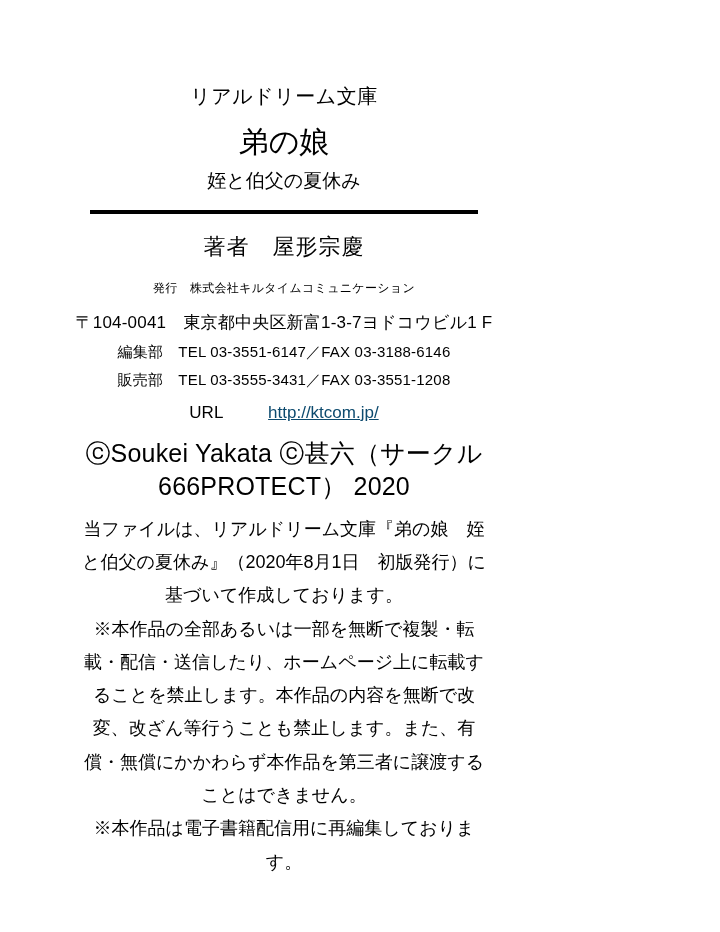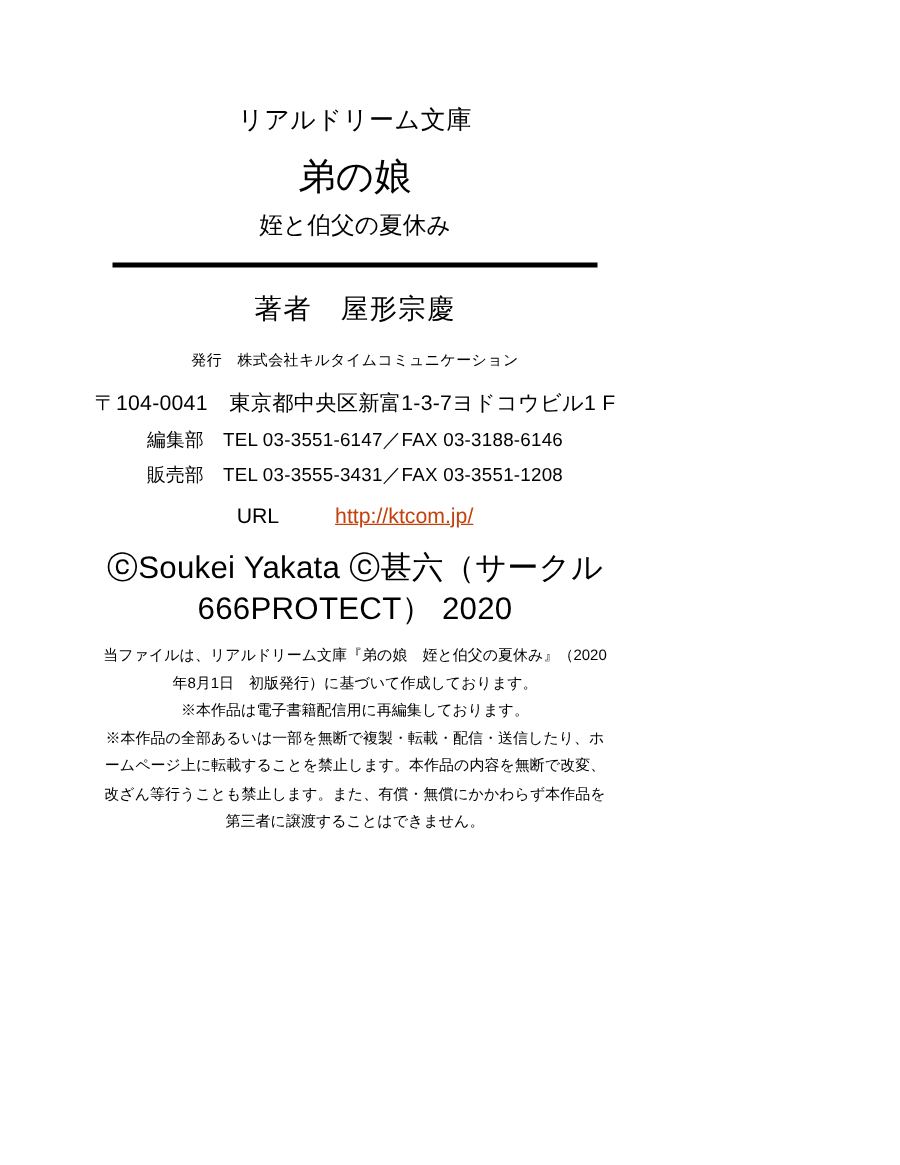--- a/index.html
+++ b/index.html
@@ -68,31 +68,31 @@
     font-size: 15px;
     margin-top: 9px;
     letter-spacing: 0.2px;
   }
   .url-row {
     font-size: 17px;
     margin-top: 13px;
   }
   .url-label { margin-right: 14px; }
   .url-link {
-    color: #c2410c;
+    color: #0c4a6e;
     text-decoration: underline;
     margin-left: 26px;
   }
   .copyright {
     font-size: 25px;
     margin-top: 14px;
     letter-spacing: 0.2px;
   }
   .note {
-    font-size: 12px;
+    font-size: 18px;
     line-height: 1.85;
     margin-top: 10px;
     text-align: center;
     padding: 0 36px;
   }
   .note p { margin: 0; }
 </style>
 </head>
 <body>
 
@@ -119,17 +119,17 @@
 
   <div class="url-row center">
     <span class="url-label">URL</span>
     <a class="url-link" href="#">http://ktcom.jp/</a>
   </div>
 
   <div class="copyright center">ⓒSoukei Yakata ⓒ甚六（サークル 666PROTECT） 2020</div>
 
   <div class="note">
     <p>当ファイルは、リアルドリーム文庫『弟の娘　姪と伯父の夏休み』（2020年8月1日　初版発行）に基づいて作成しております。</p>
+    <p>※本作品の全部あるいは一部を無断で複製・転載・配信・送信したり、ホームページ上に転載することを禁止します。本作品の内容を無断で改変、改ざん等行うことも禁止します。また、有償・無償にかかわらず本作品を第三者に譲渡することはできません。</p>
     <p>※本作品は電子書籍配信用に再編集しております。</p>
-    <p>※本作品の全部あるいは一部を無断で複製・転載・配信・送信したり、ホームページ上に転載することを禁止します。本作品の内容を無断で改変、改ざん等行うことも禁止します。また、有償・無償にかかわらず本作品を第三者に譲渡することはできません。</p>
   </div>
 
 </div>
 
 </body></html>

